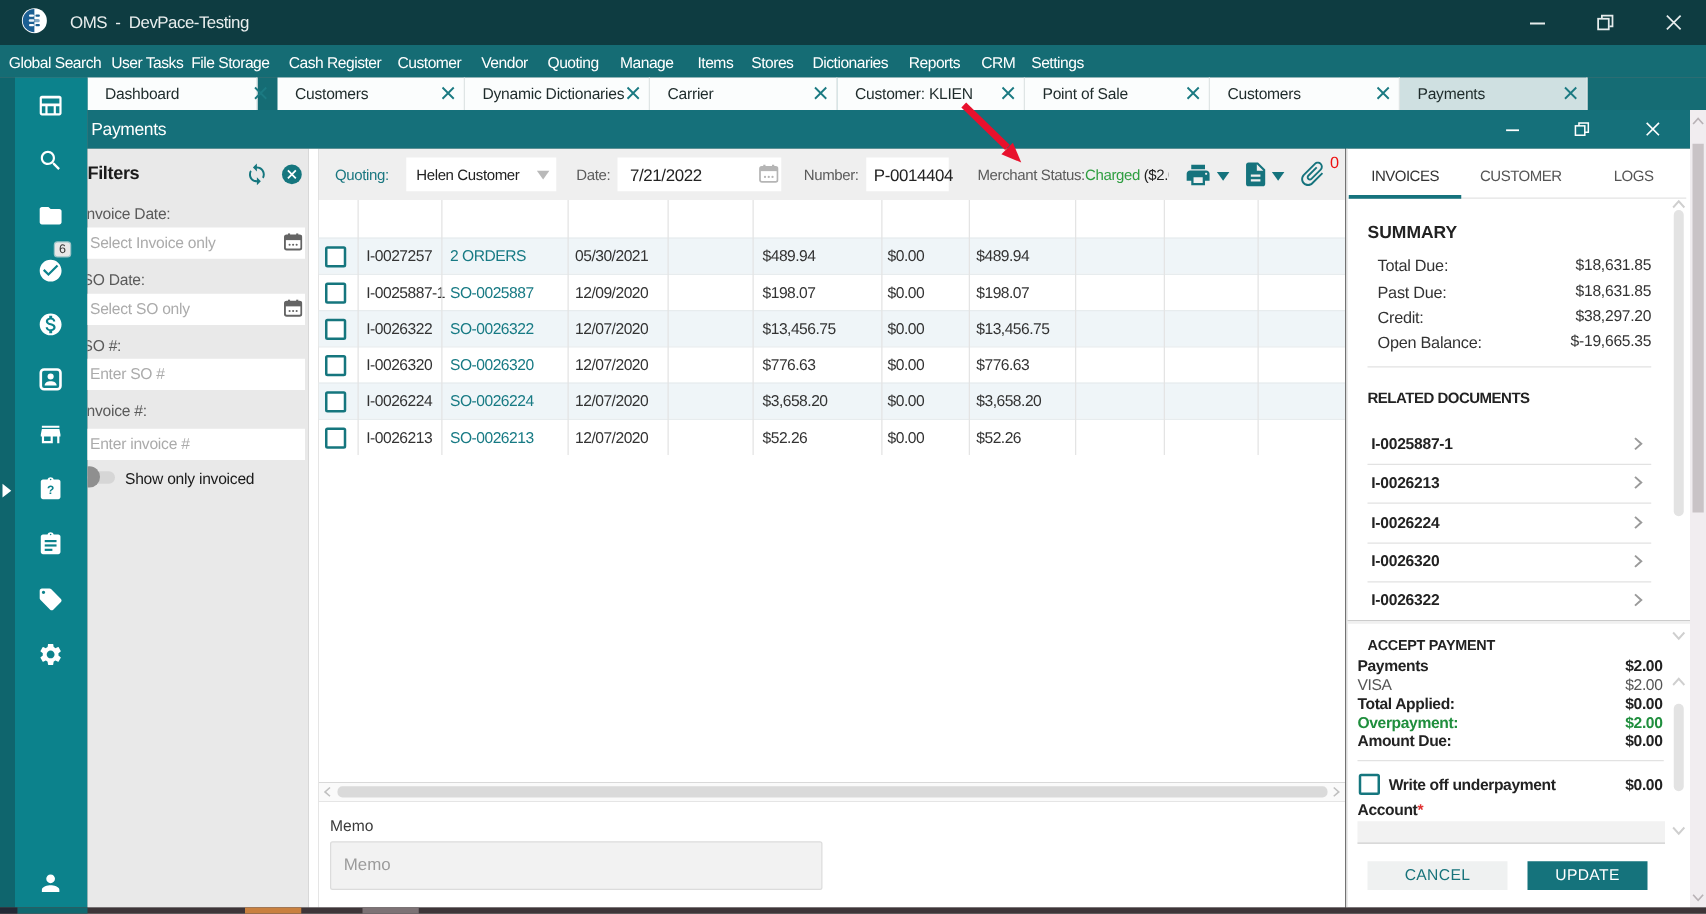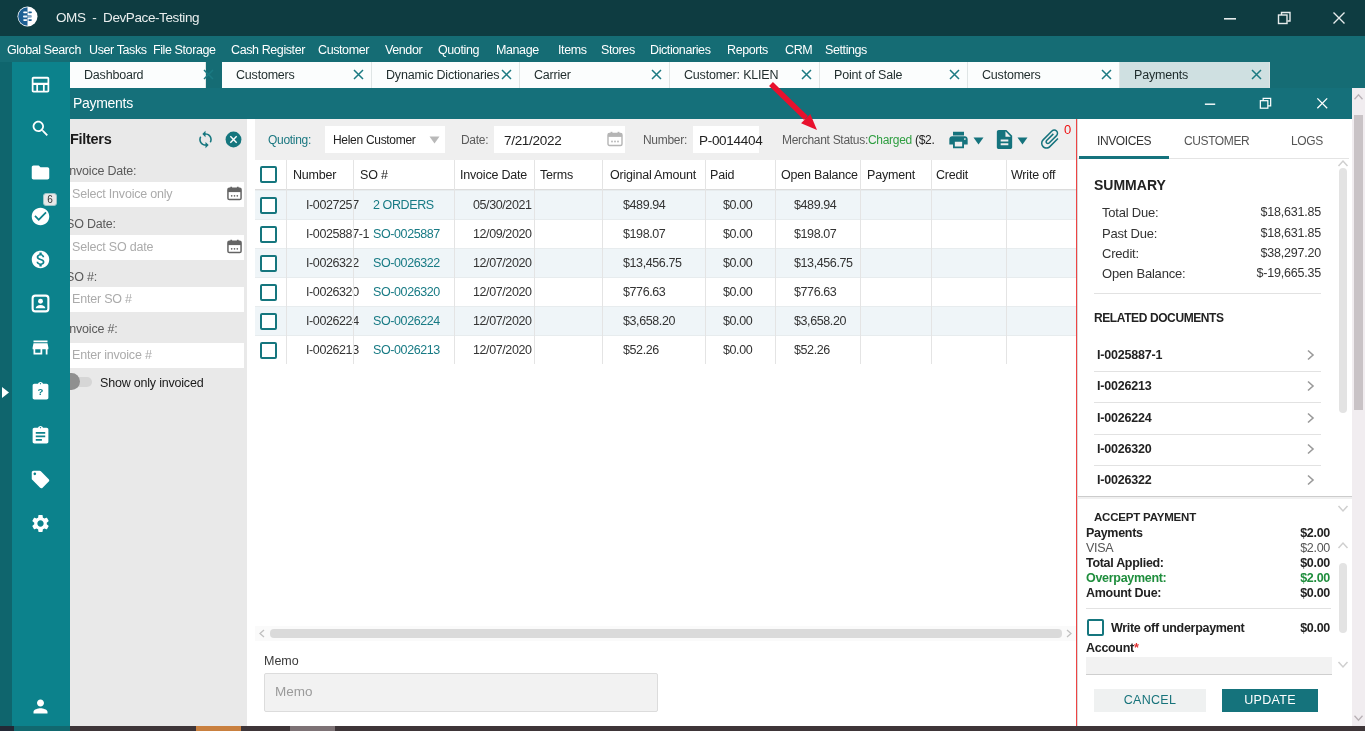--- a/index.html
+++ b/index.html
@@ -1,18 +1,18 @@
 <!DOCTYPE html>
 <html><head>
 <meta charset="utf-8">
 <style>
 * { margin:0; padding:0; box-sizing:border-box; }
 html,body { width:1365px; height:731px; overflow:hidden; }
 body { font-family:"Liberation Sans", sans-serif; }
-#app { position:absolute; left:0; top:0; width:1365px; height:731px; background:#ef4444; overflow:hidden; }
+#app { position:absolute; left:0; top:0; width:1365px; height:731px; background:#737373; overflow:hidden; }
 .abs { position:absolute; }
 
 #titlebar { left:0; top:0; width:1365px; height:36px; background:#0e3c41; }
 #titletext { left:56px; top:10px; font-size:13.5px; color:#e9eeee; letter-spacing:-0.4px; }
 
 #menubar { left:0; top:36px; width:1365px; height:26px; background:#156c74; }
 .mitem { position:absolute; top:43px; font-size:12.5px; letter-spacing:-0.4px; color:#fff; white-space:nowrap; }
 
 #tabrow { left:70px; top:62px; width:1295px; height:26px; background:#156c74; }
 .tab { position:absolute; top:0; height:26px; background:#fbfdfd; border-right:1px solid #dfe5e5; }
@@ -34,21 +34,21 @@
 .cal { position:absolute; right:6px; top:5px; width:15px; height:15px; }
 
 #toolbar { left:255px; top:119px; width:821px; height:41px; background:#efefef; }
 .tlbl { position:absolute; top:14px; font-size:12px; letter-spacing:-0.3px; color:#5b5b5b; white-space:nowrap; }
 .tbox { position:absolute; top:7px; height:27px; background:#fff; }
 
 #tablearea { left:255px; top:160px; width:821px; height:466px; background:#fff; }
 .th { position:absolute; top:8px; font-size:12.5px; letter-spacing:-0.2px; color:#222; white-space:nowrap; }
 .row { position:absolute; left:0; width:821px; height:29px; border-top:1px solid #e7ecee; }
 .row.alt { background:#eff5f8; }
-.cell { position:absolute; top:7px; font-size:12.5px; letter-spacing:-0.4px; color:#333; white-space:nowrap;margin-left:13px; }
+.cell { position:absolute; top:7px; font-size:12.5px; letter-spacing:-0.4px; color:#333; white-space:nowrap; }
 .link { color:#177a84; }
 .cbx { position:absolute; border:2px solid #15767e; background:#fff; width:17px; height:17px; border-radius:2px; }
 .vline { position:absolute; top:0; width:1px; background:#e4e4e4; }
 
 #rpanel { left:1077px; top:119px; width:275px; height:607px; background:#fff; border-left:1px solid #d9d9d9; }
 .rtab { position:absolute; top:15px; font-size:12px; color:#555; letter-spacing:-0.4px; }
 .sumlbl { position:absolute; left:24px; font-size:13px; letter-spacing:-0.2px; color:#333; }
 .sumval { position:absolute; right:31px; font-size:12.5px; letter-spacing:-0.2px; color:#333; }
 .doc { position:absolute; left:19px; font-size:12.5px; letter-spacing:-0.2px; font-weight:bold; color:#222; }
 .chev { position:absolute; left:226px; width:12px; height:12px; }
@@ -224,21 +224,21 @@
         <rect x="1" y="2.5" width="14" height="12" rx="1.5" fill="none" stroke="#646464" stroke-width="1.6"></rect>
         <rect x="1" y="2.5" width="14" height="4" fill="#646464"></rect>
         <rect x="3.6" y="0.8" width="1.8" height="3" fill="#646464"></rect>
         <rect x="10.6" y="0.8" width="1.8" height="3" fill="#646464"></rect>
         <circle cx="5" cy="10.5" r="0.9" fill="#646464"></circle>
         <circle cx="8" cy="10.5" r="0.9" fill="#646464"></circle>
         <circle cx="11" cy="10.5" r="0.9" fill="#646464"></circle>
       </svg>
     <span class="flabel" style="top:98px">SO Date:</span>
     <div class="finput" style="top:116px"></div>
-    <span class="fph" style="top:121px;left:2px">Select SO date</span>
+    <span class="fph" style="top:121px;left:2px">Select SO only</span>
     <svg class="cal" style="top:120px;left:157px" width="16" height="16" viewBox="0 0 16 16">
         <rect x="1" y="2.5" width="14" height="12" rx="1.5" fill="none" stroke="#646464" stroke-width="1.6"></rect>
         <rect x="1" y="2.5" width="14" height="4" fill="#646464"></rect>
         <rect x="3.6" y="0.8" width="1.8" height="3" fill="#646464"></rect>
         <rect x="10.6" y="0.8" width="1.8" height="3" fill="#646464"></rect>
         <circle cx="5" cy="10.5" r="0.9" fill="#646464"></circle>
         <circle cx="8" cy="10.5" r="0.9" fill="#646464"></circle>
         <circle cx="11" cy="10.5" r="0.9" fill="#646464"></circle>
       </svg>
     <span class="flabel" style="top:151px">SO #:</span>
@@ -291,33 +291,20 @@
         <path d="M0.5 0.5 L10.5 0.5 L5.5 7.5 Z" fill="#15737d"></path>
       </svg>
     <svg style="position:absolute;left:783px;top:8px" width="24" height="24" viewBox="0 0 24 24">
         <g transform="rotate(45 12 12)">
           <path d="M16.5 6v11.5c0 2.21-1.79 4-4 4s-4-1.79-4-4V5c0-1.38 1.12-2.5 2.5-2.5s2.5 1.12 2.5 2.5v10.5c0 .55-.45 1-1 1s-1-.45-1-1V6H10v9.5c0 1.38 1.12 2.5 2.5 2.5s2.5-1.12 2.5-2.5V5c0-2.21-1.79-4-4-4S7 2.79 7 5v12.5c0 3.04 2.46 5.5 5.5 5.5s5.5-2.46 5.5-5.5V6h-1.5z" fill="#15737d"></path>
         </g>
       </svg>
     <span style="position:absolute;left:809px;top:3px;font-size:13px;color:#ee1111">0</span>
   </div>
   <div class="abs" id="tablearea">
-    <div style="position:absolute;left:0;top:0;width:821px;height:30px;border-bottom:1px solid #dcdcdc">
-      <div class="cbx" style="left:5px;top:6px"></div>
-      <span class="th" style="left:38px">Number</span>
-      <span class="th" style="left:105px">SO #</span>
-      <span class="th" style="left:205px">Invoice Date</span>
-      <span class="th" style="left:285px">Terms</span>
-      <span class="th" style="left:355px">Original Amount</span>
-      <span class="th" style="left:455px">Paid</span>
-      <span class="th" style="left:526px">Open Balance</span>
-      <span class="th" style="left:612px">Payment</span>
-      <span class="th" style="left:681px">Credit</span>
-      <span class="th" style="left:756px">Write off</span>
-    </div>
     <div class="row alt" style="top:30px">
       <div class="cbx" style="left:5px;top:6px"></div>
       <span class="cell" style="left:38px">I-0027257</span>
       <span class="cell link" style="left:105px">2 ORDERS</span>
       <span class="cell" style="left:205px">05/30/2021</span>
       <span class="cell" style="left:355px">$489.94</span>
       <span class="cell" style="left:455px">$0.00</span>
       <span class="cell" style="left:526px">$489.94</span>
     </div>
     <div class="row" style="top:59px">

